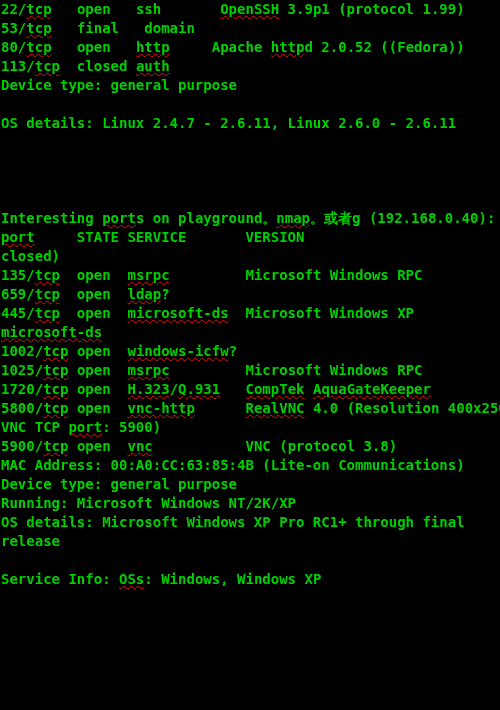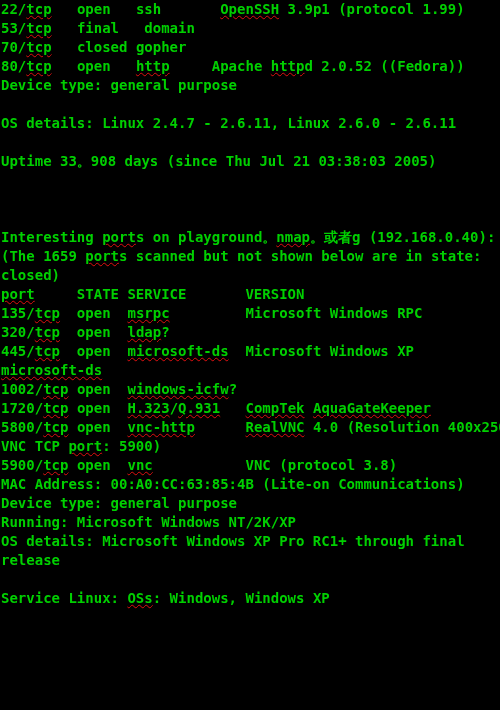--- a/index.html
+++ b/index.html
@@ -53,45 +53,44 @@
   .cjk {
     font-family: "DejaVu Sans", "Liberation Sans", sans-serif;
   }
 </style>
 </head>
 <body>
 
 <div id="terminal">
     <div class="line"><span>22/</span><span class="sq">tcp</span><span>   open   ssh       </span><span class="sq">OpenSSH</span><span> 3.9p1 (protocol 1.99)</span></div>
     <div class="line"><span>53/</span><span class="sq">tcp</span><span>   final   domain</span></div>
-    <div class="line"><span>70/</span><span class="sq">tcp</span><span>   closed gopher</span></div>
     <div class="line"><span>80/</span><span class="sq">tcp</span><span>   open   </span><span class="sq">http</span><span>     Apache </span><span class="sq">http</span><span>d 2.0.52 ((Fedora))</span></div>
+    <div class="line"><span>113/</span><span class="sq">tcp</span><span>  closed </span><span class="sq">auth</span></div>
     <div class="line"><span>Device type: general purpose</span></div>
     <div class="line blank">&nbsp;</div>
     <div class="line"><span>OS details: Linux 2.4.7 - 2.6.11, Linux 2.6.0 - 2.6.11</span></div>
     <div class="line blank">&nbsp;</div>
-    <div class="line"><span>Uptime 33<span class="cjk">。</span>908 days (since Thu Jul 21 03:38:03 2005)</span></div>
     <div class="line blank">&nbsp;</div>
     <div class="line blank">&nbsp;</div>
     <div class="line blank">&nbsp;</div>
     <div class="line"><span>Interesting </span><span class="sq">port</span><span>s on playground<span class="cjk">。</span></span><span class="sq">nmap</span><span><span class="cjk">。</span><span class="cjk">或</span><span class="cjk">者</span>g (192.168.0.40):</span></div>
-    <div class="line"><span>(The 1659 </span><span class="sq">port</span><span>s scanned but not shown below are in state:</span></div>
+    <div class="line"><span class="sq">port</span><span>     STATE SERVICE       VERSION</span></div>
     <div class="line"><span>closed)</span></div>
-    <div class="line"><span class="sq">port</span><span>     STATE SERVICE       VERSION</span></div>
     <div class="line"><span>135/</span><span class="sq">tcp</span><span>  open  </span><span class="sq">msrpc</span><span>         Microsoft Windows RPC</span></div>
-    <div class="line"><span>320/</span><span class="sq">tcp</span><span>  open  </span><span class="sq">ldap</span><span>?</span></div>
+    <div class="line"><span>659/</span><span class="sq">tcp</span><span>  open  </span><span class="sq">ldap</span><span>?</span></div>
     <div class="line"><span>445/</span><span class="sq">tcp</span><span>  open  </span><span class="sq">microsoft-ds</span><span>  Microsoft Windows XP</span></div>
     <div class="line"><span class="sq">microsoft-ds</span></div>
     <div class="line"><span>1002/</span><span class="sq">tcp</span><span> open  </span><span class="sq">windows-icfw</span><span>?</span></div>
+    <div class="line"><span>1025/</span><span class="sq">tcp</span><span> open  </span><span class="sq">msrpc</span><span>         Microsoft Windows RPC</span></div>
     <div class="line"><span>1720/</span><span class="sq">tcp</span><span> open  </span><span class="sq">H.323</span><span>/</span><span class="sq">Q.931</span><span>   </span><span class="sq">CompTek</span><span> </span><span class="sq">AquaGateKeeper</span></div>
     <div class="line"><span>5800/</span><span class="sq">tcp</span><span> open  </span><span class="sq">vnc-http</span><span>      </span><span class="sq">RealVNC</span><span> 4.0 (Resolution 400x250;</span></div>
     <div class="line"><span>VNC TCP </span><span class="sq">port</span><span>: 5900)</span></div>
     <div class="line"><span>5900/</span><span class="sq">tcp</span><span> open  </span><span class="sq">vnc</span><span>           VNC (protocol 3.8)</span></div>
     <div class="line"><span>MAC Address: 00:A0:CC:63:85:4B (Lite-on Communications)</span></div>
     <div class="line"><span>Device type: general purpose</span></div>
     <div class="line"><span>Running: Microsoft Windows NT/2K/XP</span></div>
     <div class="line"><span>OS details: Microsoft Windows XP Pro RC1+ through final</span></div>
     <div class="line"><span>release</span></div>
     <div class="line blank">&nbsp;</div>
-    <div class="line"><span>Service Linux: </span><span class="sq">OSs</span><span>: Windows, Windows XP</span></div>
+    <div class="line"><span>Service Info: </span><span class="sq">OSs</span><span>: Windows, Windows XP</span></div>
     <div class="line blank">&nbsp;</div>
     <div class="line blank">&nbsp;</div>
   </div>
 
 </body></html>

